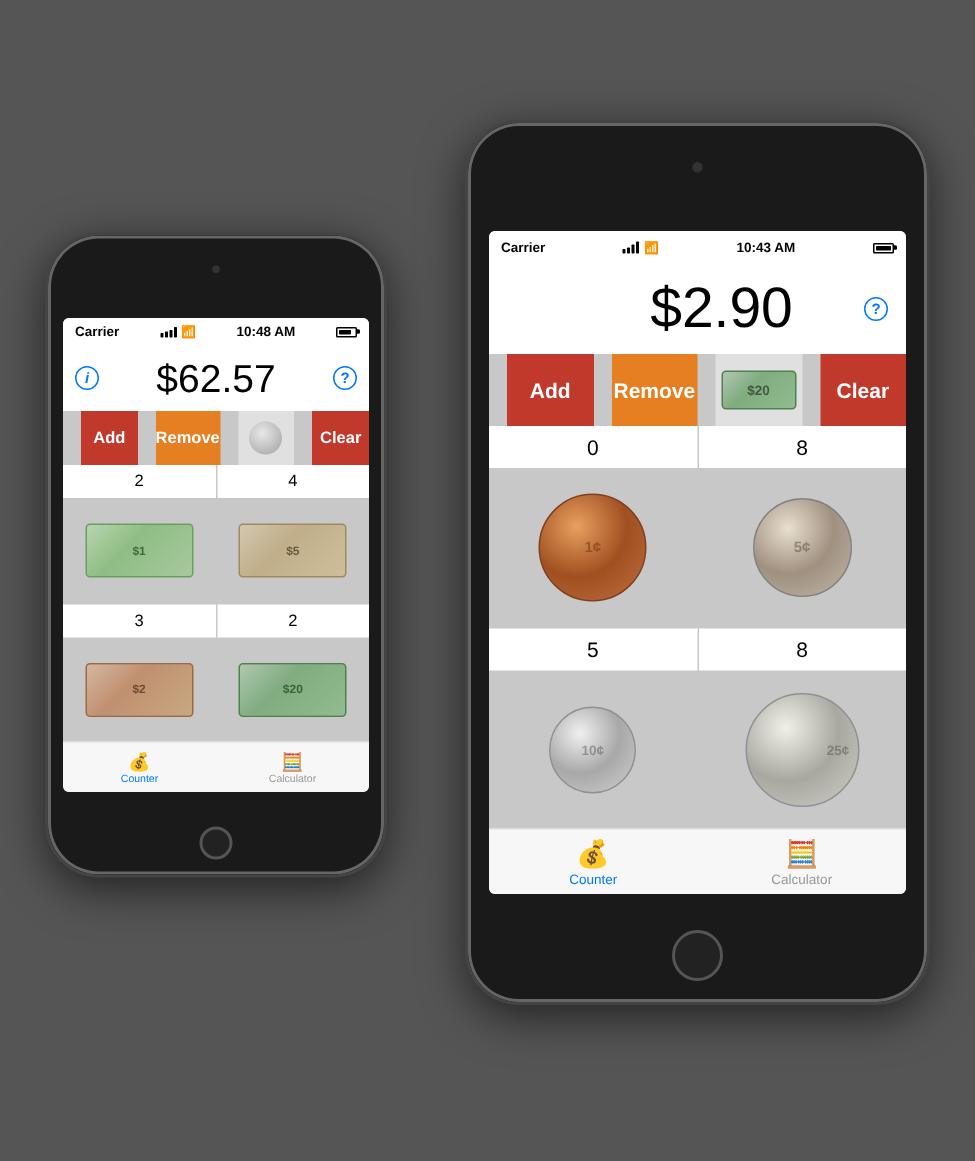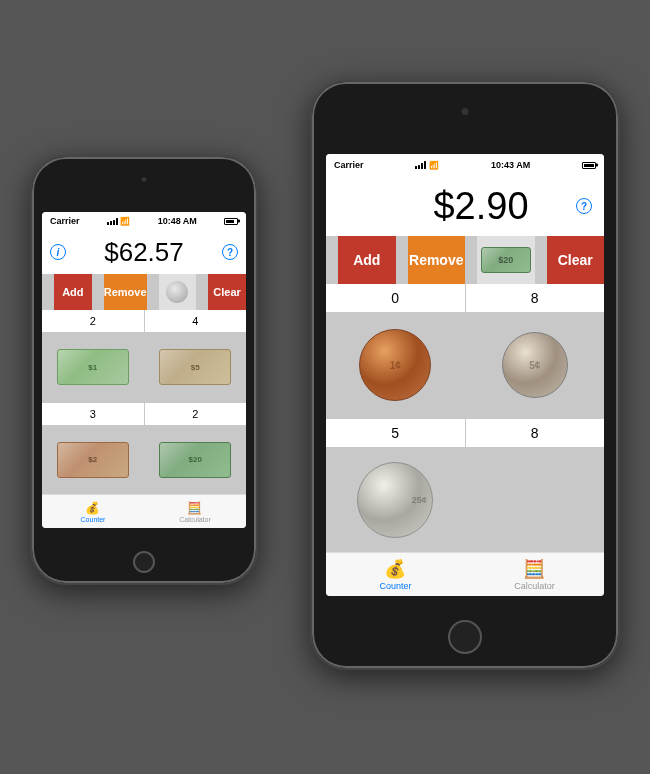--- a/index.html
+++ b/index.html
@@ -525,20 +525,25 @@
           <div class="grid-cell">
             <div class="coin-nickel" style="width:66px;height:66px;display:flex;align-items:center;justify-content:center;">
               <span style="font-size:10px;color:rgba(60,50,40,0.4);font-weight:bold;">5¢</span>
             </div>
           </div>
 
           <div class="grid-label">5</div>
           <div class="grid-label">8</div>
 
           <div class="grid-cell">
+            <div class="coin-dime" style="width:58px;height:58px;display:flex;align-items:center;justify-content:center;">
+              <span style="font-size:9px;color:rgba(60,60,60,0.4);font-weight:bold;">10¢</span>
+            </div>
+          </div>
+          <div class="grid-cell">
             <div class="coin-quarter" style="width:76px;height:76px;display:flex;align-items:center;justify-content:center;">
               <span style="font-size:9px;color:rgba(60,60,50,0.4);font-weight:bold;margin-left:48px;">25¢</span>
             </div>
           </div>
         </div>
 
         <div class="tab-bar">
           <div class="tab-item tab-active">
             <span class="tab-icon">💰</span>
             <span class="tab-label">Counter</span>

